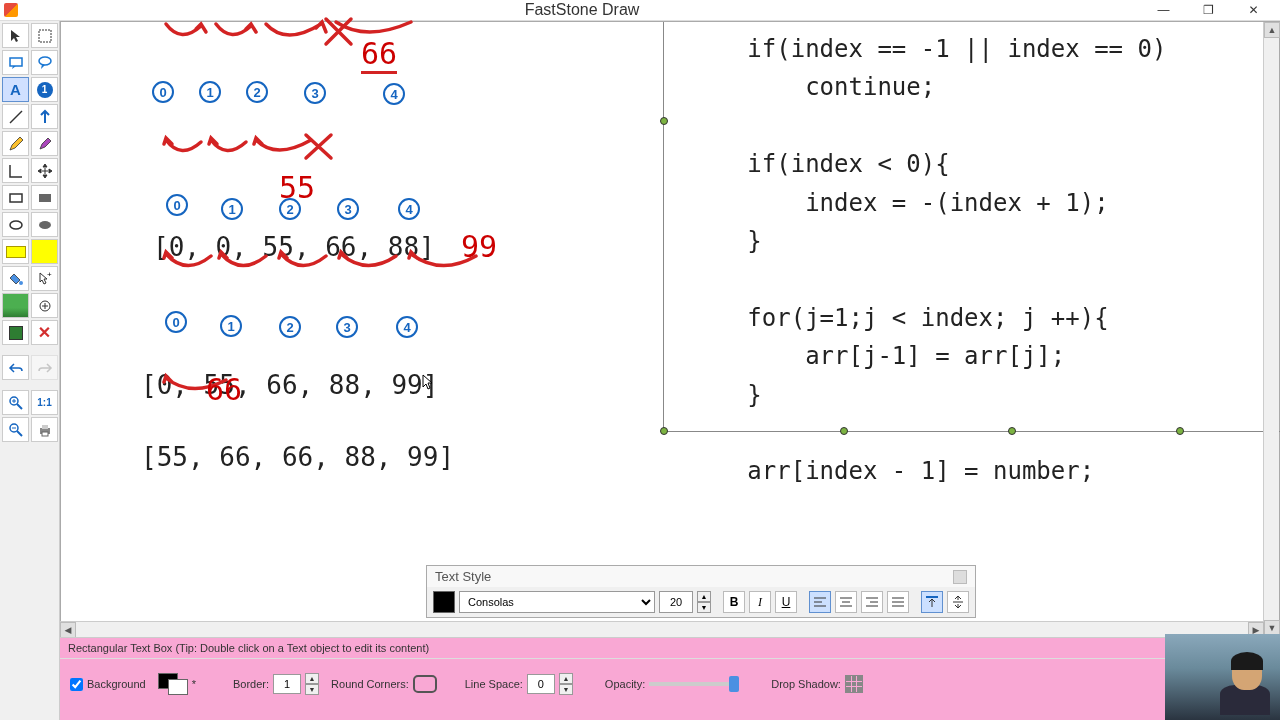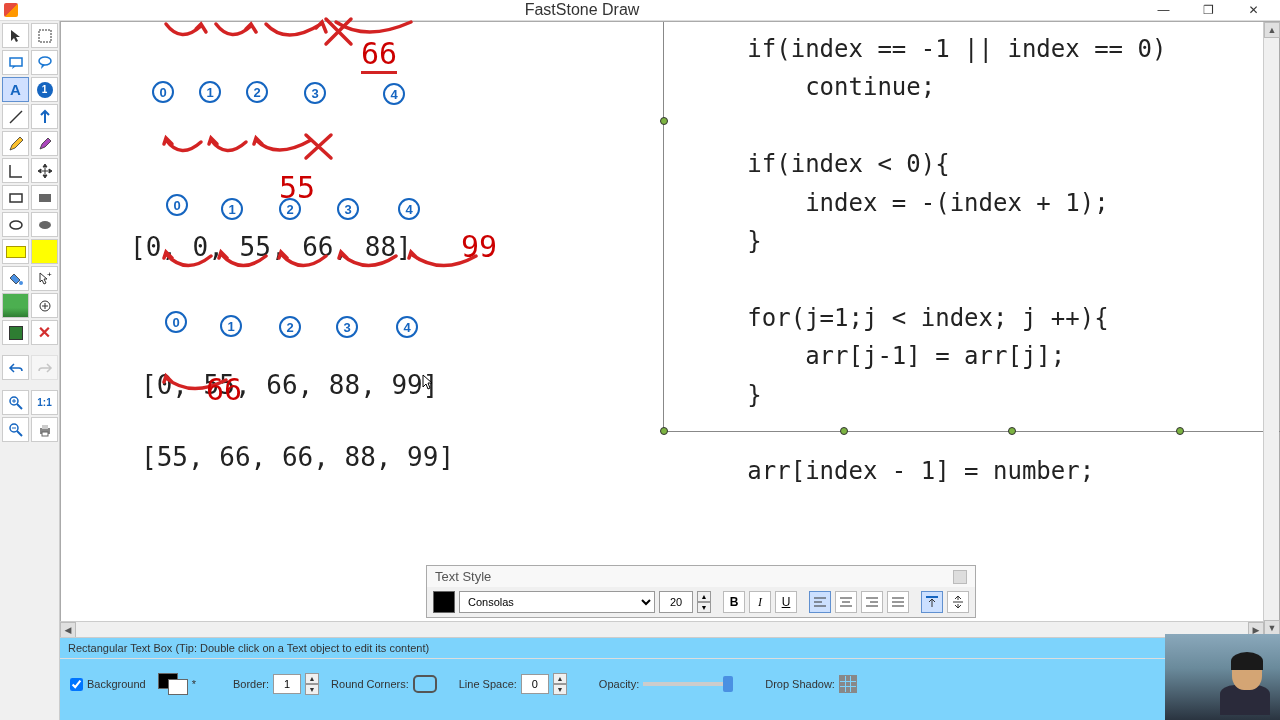--- a/index.html
+++ b/index.html
@@ -61,21 +61,21 @@
   .fmt-btn.italic { font-style: italic; font-family: serif; }
   .fmt-btn.underline { text-decoration: underline; }
   .fmt-btn.active { background: #cce0ff; border-color: #6090d0; }
   .fmt-sep { width: 4px; }
   
   .hscroll { position: absolute; left: 60px; right: 16px; bottom: 83px; height: 16px; background: #f0f0f0; border-top: 1px solid #ccc; display: flex; align-items: center; }
   .hscroll .sc-btn { width: 16px; height: 16px; background: #e0e0e0; border: 1px solid #bbb; display: flex; align-items: center; justify-content: center; font-size: 9px; color: #555; }
   .vscroll { position: absolute; right: 0; top: 0; bottom: 83px; width: 16px; background: #f0f0f0; border-left: 1px solid #ccc; }
   .vscroll .sc-btn { width: 16px; height: 16px; background: #e0e0e0; border: 1px solid #bbb; display: flex; align-items: center; justify-content: center; font-size: 9px; color: #555; position: absolute; }
   
-  .status-area { position: absolute; left: 60px; right: 0; bottom: 0; height: 83px; background: #7dd3fc; border-top: 1px solid #ccc; }
+  .status-area { position: absolute; left: 60px; right: 0; bottom: 0; height: 83px; background: #f9a8d4; border-top: 1px solid #ccc; }
   .status-hint { padding: 4px 8px; font-size: 11px; color: #333; border-bottom: 1px solid #ddd; }
   .options-bar { display: flex; align-items: center; gap: 12px; padding: 14px 10px; }
   .opt-group { display: flex; align-items: center; gap: 4px; font-size: 11px; color: #333; }
   .checkbox { width: 13px; height: 13px; }
   .color-split { width: 30px; height: 22px; position: relative; }
   .color-split .c1 { position: absolute; left: 0; top: 0; width: 20px; height: 16px; background: #000; border: 1px solid #666; }
   .color-split .c2 { position: absolute; right: 0; bottom: 0; width: 20px; height: 16px; background: #fff; border: 1px solid #666; }
   .num-input { width: 28px; height: 20px; text-align: center; border: 1px solid #999; font-size: 11px; }
   .round-box { width: 24px; height: 18px; border: 2px solid #555; border-radius: 5px; }
   .slider { width: 90px; height: 4px; background: #ccc; position: relative; }
@@ -282,21 +282,21 @@
               <path d="M100 10 Q120 30 155 10 M98 14 L100 8 L106 14"></path>
               <path d="M150 5 L175 28 M175 5 L150 28" stroke-width="4"></path>
             </svg></div>
         <div class="red-annotation" style="left:218px;top:148px;">55</div>
 
         <div class="num-badge" style="left:105px;top:172px;">0</div>
         <div class="num-badge" style="left:160px;top:176px;">1</div>
         <div class="num-badge" style="left:218px;top:176px;">2</div>
         <div class="num-badge" style="left:276px;top:176px;">3</div>
         <div class="num-badge" style="left:337px;top:176px;">4</div>
-        <div class="array-line" style="left:69px;top:210px;">[0, 0, 55, 66, 88]</div>
+        <div class="array-line" style="left:92px;top:210px;">[0, 0, 55, 66, 88]</div>
         <div class="red-annotation" style="left:400px;top:207px;">99</div>
         <div class="red-swoop" style="left:95px;top:222px;"><svg width="340" height="35">
               <path d="M10 10 Q30 32 55 12 M8 14 L10 8 L16 14"></path>
               <path d="M65 10 Q85 32 110 12 M63 14 L65 8 L71 14"></path>
               <path d="M125 10 Q145 32 170 12 M123 14 L125 8 L131 14"></path>
               <path d="M185 10 Q210 32 240 12 M183 14 L185 8 L191 14"></path>
               <path d="M255 10 Q285 32 320 12 M253 14 L255 8 L261 14"></path>
             </svg></div>
 
         <div class="num-badge" style="left:104px;top:289px;">0</div>
@@ -436,21 +436,21 @@
       <input class="num-input" value="1" style="">
       <div class="spinner">
           <div class="sp">▲</div>
           <div class="sp">▼</div>
         </div>
     </div>
     <div class="opt-group">
       <span>Round Corners:</span>
       <div class="round-box"></div>
     </div>
-    <div class="opt-group" style="margin-left:10px;">
+    <div class="opt-group" style="margin-left:16px;">
       <span>Line Space:</span>
       <input class="num-input" value="0" style="">
       <div class="spinner">
           <div class="sp">▲</div>
           <div class="sp">▼</div>
         </div>
     </div>
     <div class="opt-group" style="margin-left:20px;">
       <span>Opacity:</span>
       <div class="slider">

